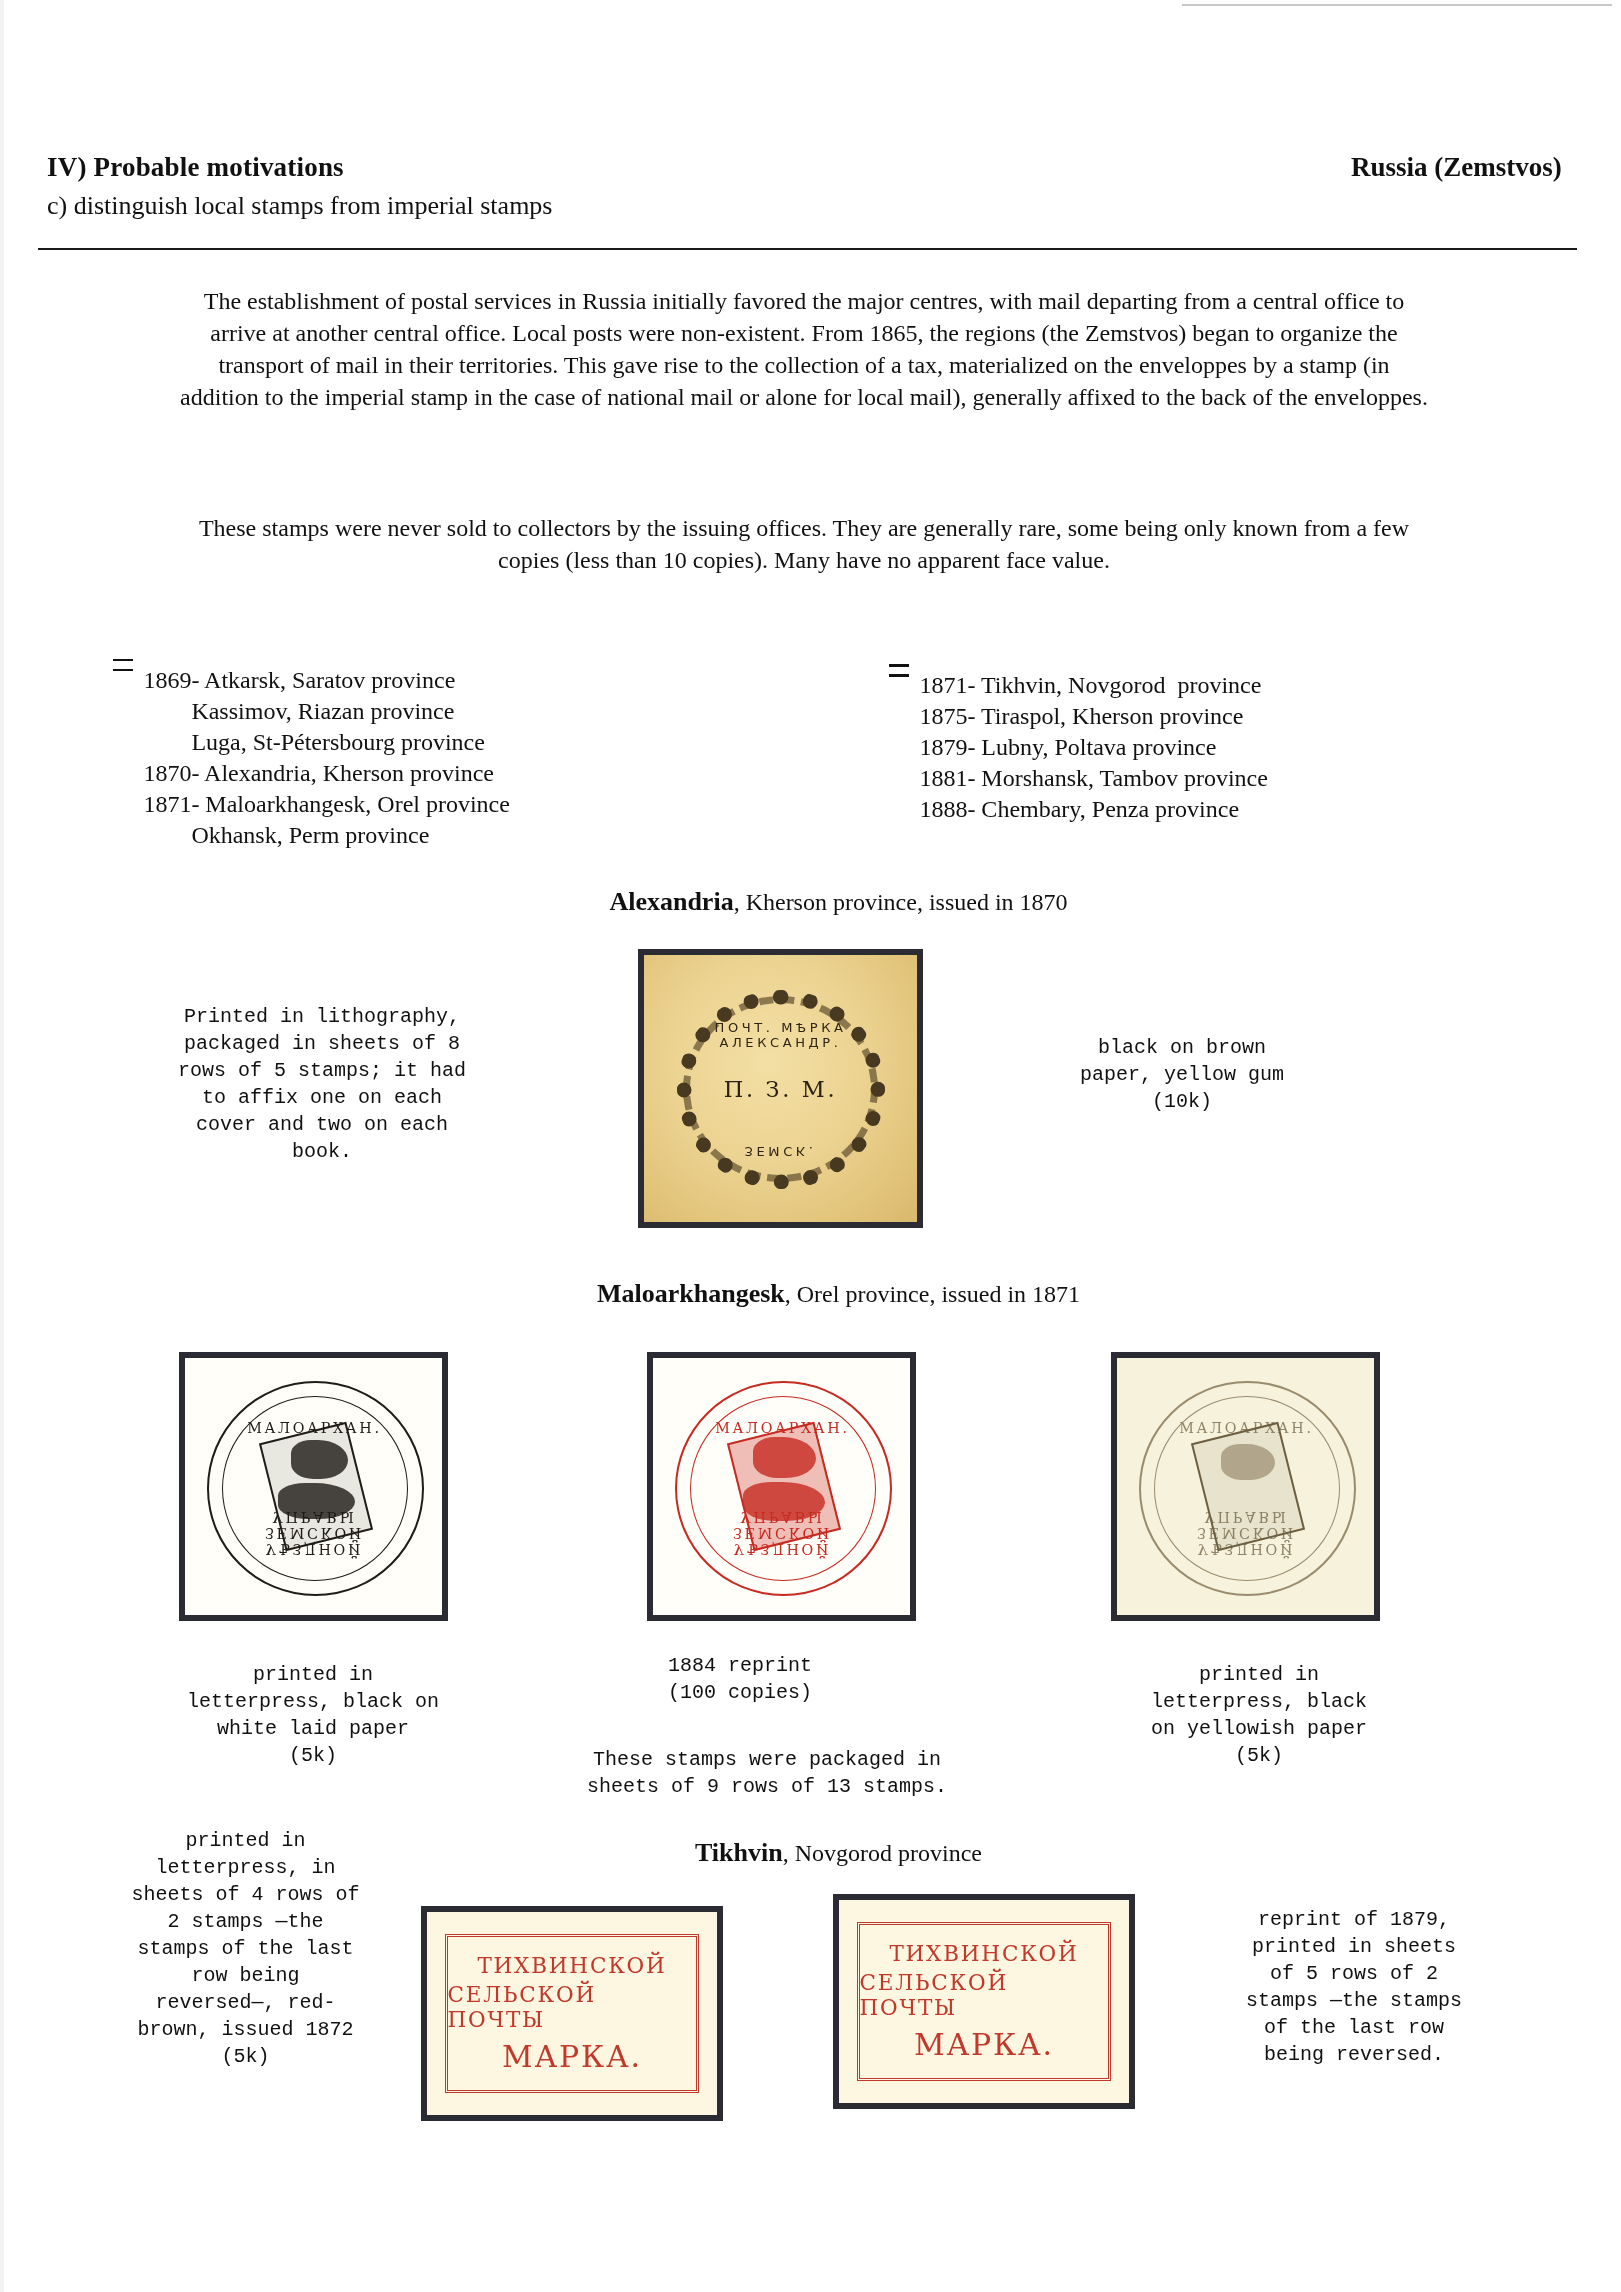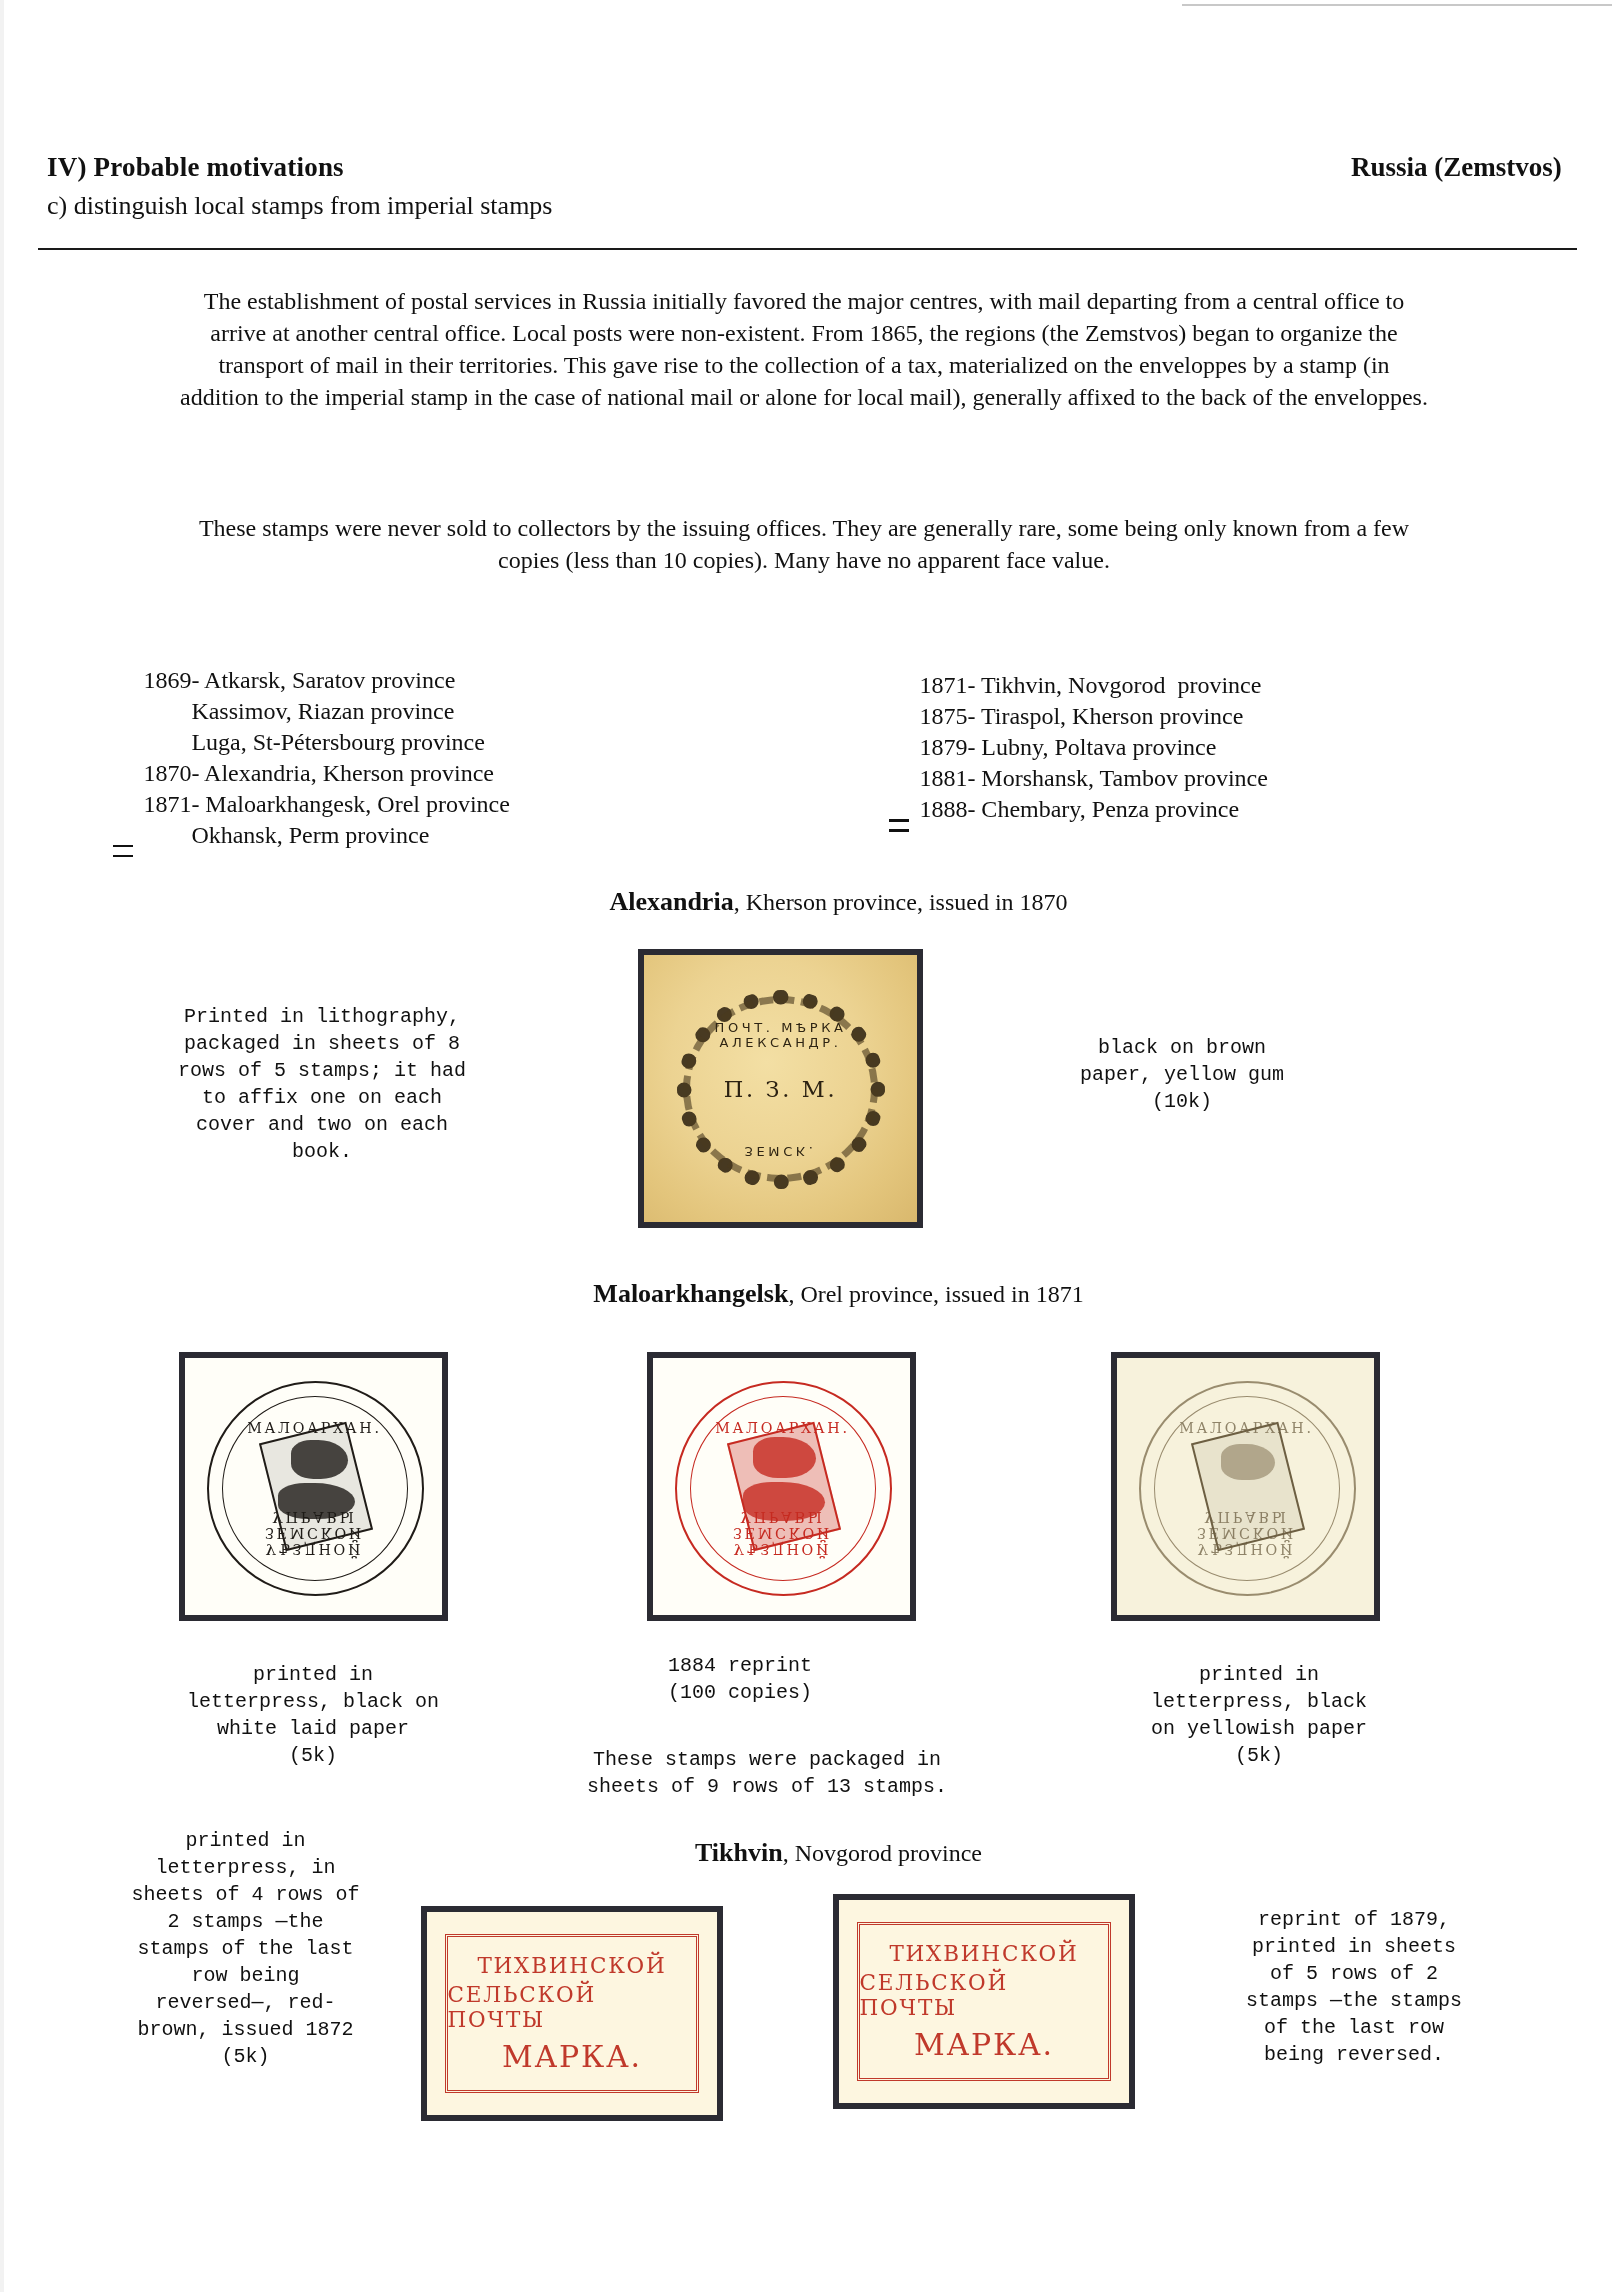--- a/index.html
+++ b/index.html
@@ -97,21 +97,21 @@
   
   .lists {
     position: absolute;
     left: 113px; top: 665px;
     width: 1397px;
     height: 197px;
   }
   .list-block {
     position: absolute;
     display: flex;
-    align-items: flex-end;
+    align-items: flex-start;
   }
   .list-left { left: 0; top: 0; }
   .list-right { left: 776px; top: 5.4px; }
 
   .bracket {
     width: 19.7px;
     position: relative;
     margin-right: 10.7px;
   }
   .bracket::before,
@@ -419,21 +419,21 @@
         <div class="ornaments"></div>
         <div class="ornaments2"></div>
         <div class="alex-text-top">ПОЧТ. МѢРКА  АЛЕКСАНДР.</div>
         <div class="alex-text-bot">ЗЕМСК.</div>
         <div class="alex-center">П. З. М.</div>
       </div>
     </div>
   </div>
 
   <div class="sec-cap" id="cap-malo-title">
-    <b>Maloarkhangelsk</b><span>, Orel province, issued in 1871</span>
+    <b>Maloarkhangesk</b><span>, Orel province, issued in 1871</span>
   </div>
 
   <div class="stamp malo" id="malo-1">
     <div class="shadow"></div>
     <div class="mount"></div>
     <div class="malo-paper">
       <div class="circ"></div>
       <div class="circ inner">
         <div class="arc-text arc-top">МАЛОАРХАН.</div>
         <div class="arc-text arc-bot">УѢЗДНОЙ ЗЕМСКОЙ УПРАВЫ</div>

